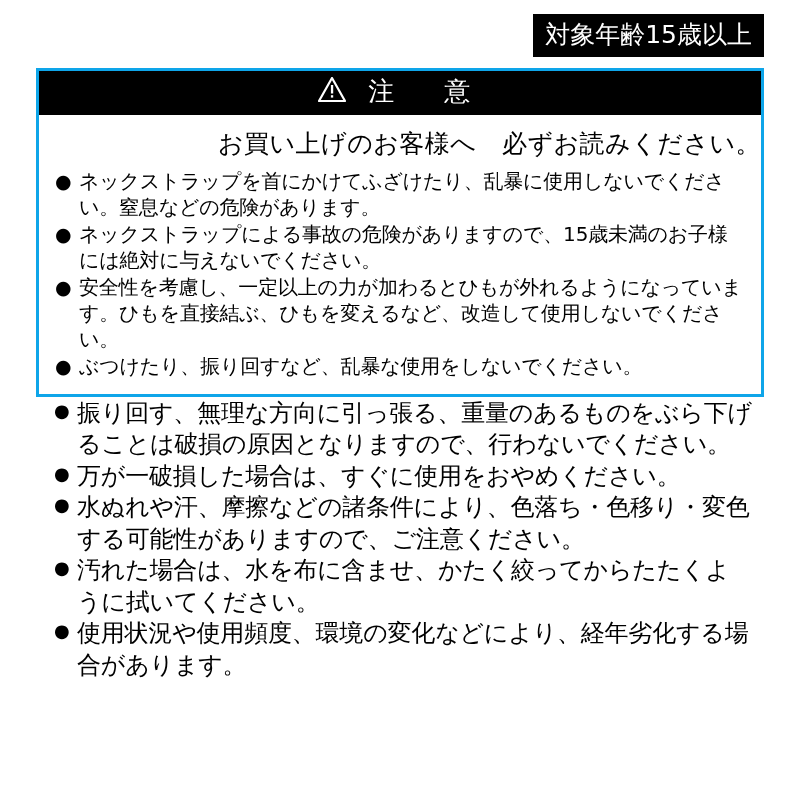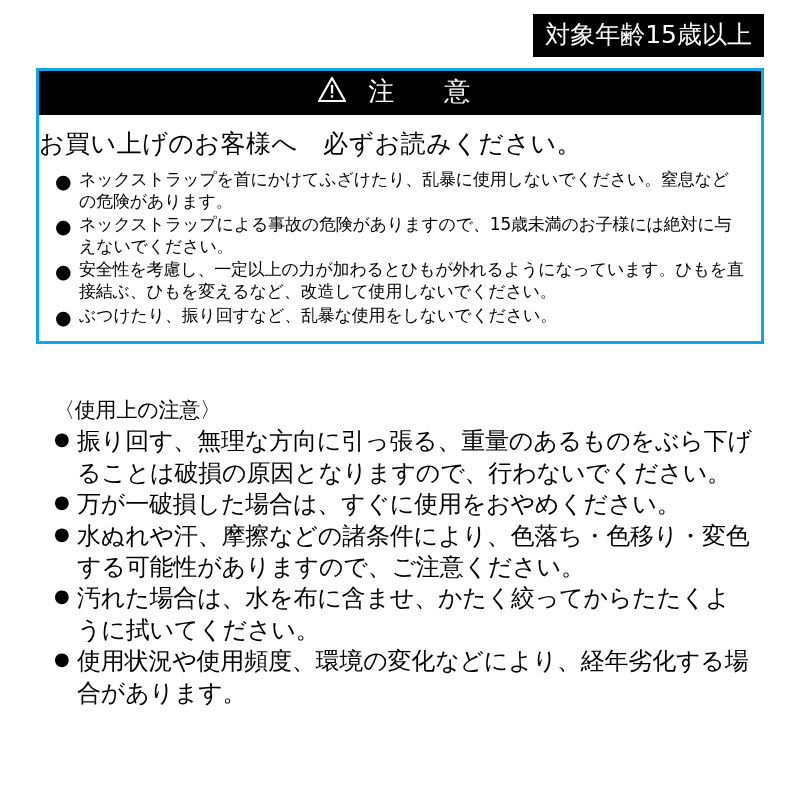--- a/index.html
+++ b/index.html
@@ -61,39 +61,39 @@
   .caution-header .warn-tri {
     display: inline-block;
     vertical-align: -2px;
     margin-right: 12px;
   }
   .caution-header .hdr-text {
     letter-spacing: 12px;
     font-size: 26px;
   }
   .caution-lead {
-    text-align: left;
+    text-align: right;
     font-size: 25px;
     padding: 12px 0 6px 0;
     letter-spacing: 0.5px;
   }
   .caution-body {
     padding: 2px 16px 14px 16px;
   }
 
   
   ul.bullets {
     list-style: none;
     margin: 0;
     padding: 0;
   }
   ul.bullets > li {
     position: relative;
     padding-left: 24px;
-    font-size: 17px;
+    font-size: 20px;
     line-height: 1.30;
     margin: 0 0 1px 0;
     letter-spacing: -0.2px;
   }
   ul.bullets > li::before {
     content: "\25CF";
     position: absolute;
     left: 0;
     top: 0;
     font-size: 19px;
@@ -151,21 +151,20 @@
       <ul class="bullets">
         <li>ネックストラップを首にかけてふざけたり、乱暴に使用しないでください。窒息などの危険があります。</li>
         <li>ネックストラップによる事故の危険がありますので、15歳未満のお子様には絶対に与えないでください。</li>
         <li>安全性を考慮し、一定以上の力が加わるとひもが外れるようになっています。ひもを直接結ぶ、ひもを変えるなど、改造して使用しないでください。</li>
         <li>ぶつけたり、振り回すなど、乱暴な使用をしないでください。</li>
       </ul>
     </div>
   </div>
 
   <div class="notes">
-    <div class="notes-title">〈使用上の注意〉</div>
     <ul class="bullets">
       <li>振り回す、無理な方向に引っ張る、重量のあるものをぶら下げることは破損の原因となりますので、行わないでください。</li>
       <li>万が一破損した場合は、すぐに使用をおやめください。</li>
       <li>水ぬれや汗、摩擦などの諸条件により、色落ち・色移り・変色する可能性がありますので、ご注意ください。</li>
       <li>汚れた場合は、水を布に含ませ、かたく絞ってからたたくように拭いてください。</li>
       <li>使用状況や使用頻度、環境の変化などにより、経年劣化する場合があります。</li>
     </ul>
   </div>
 
 </div>

